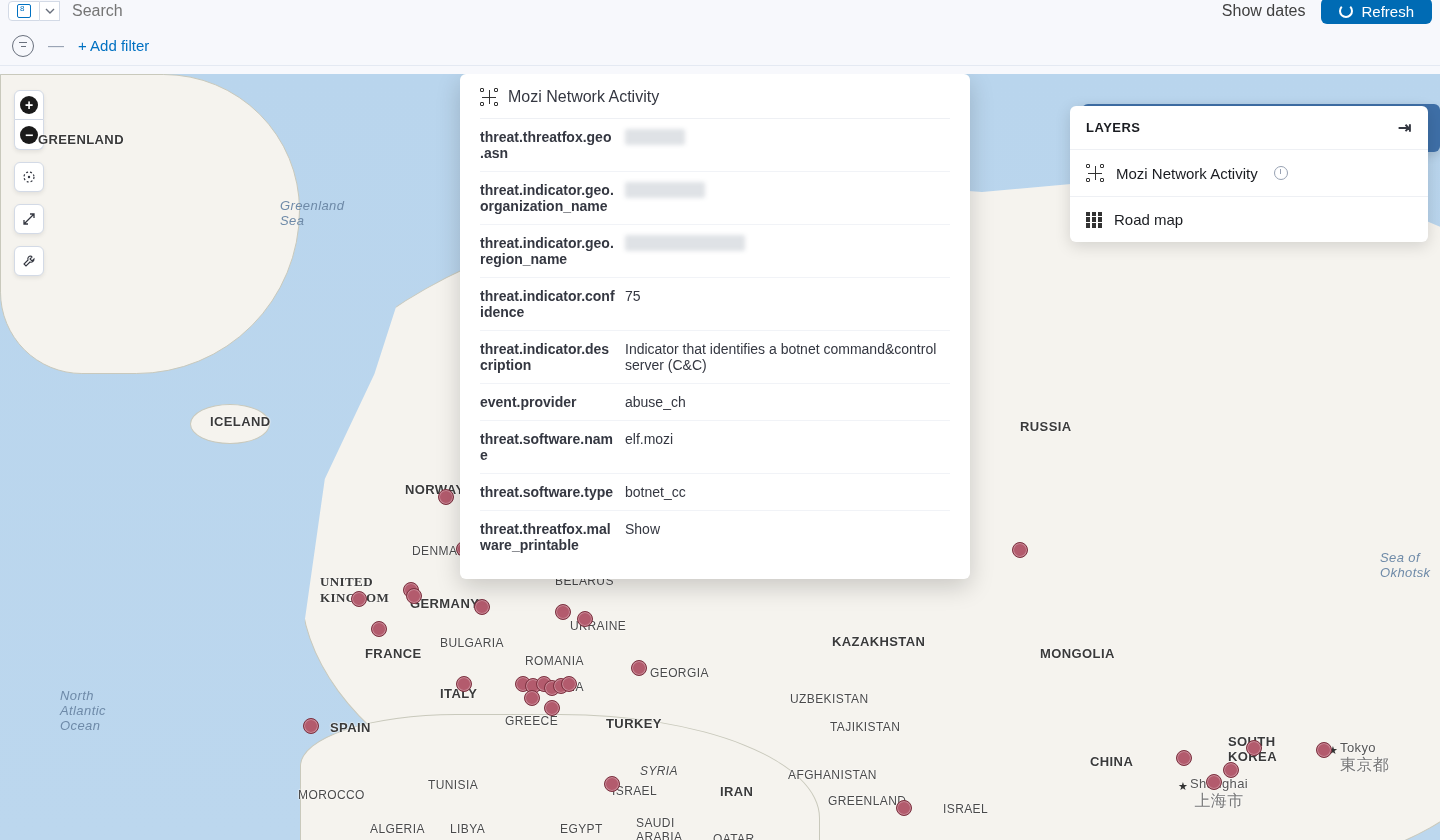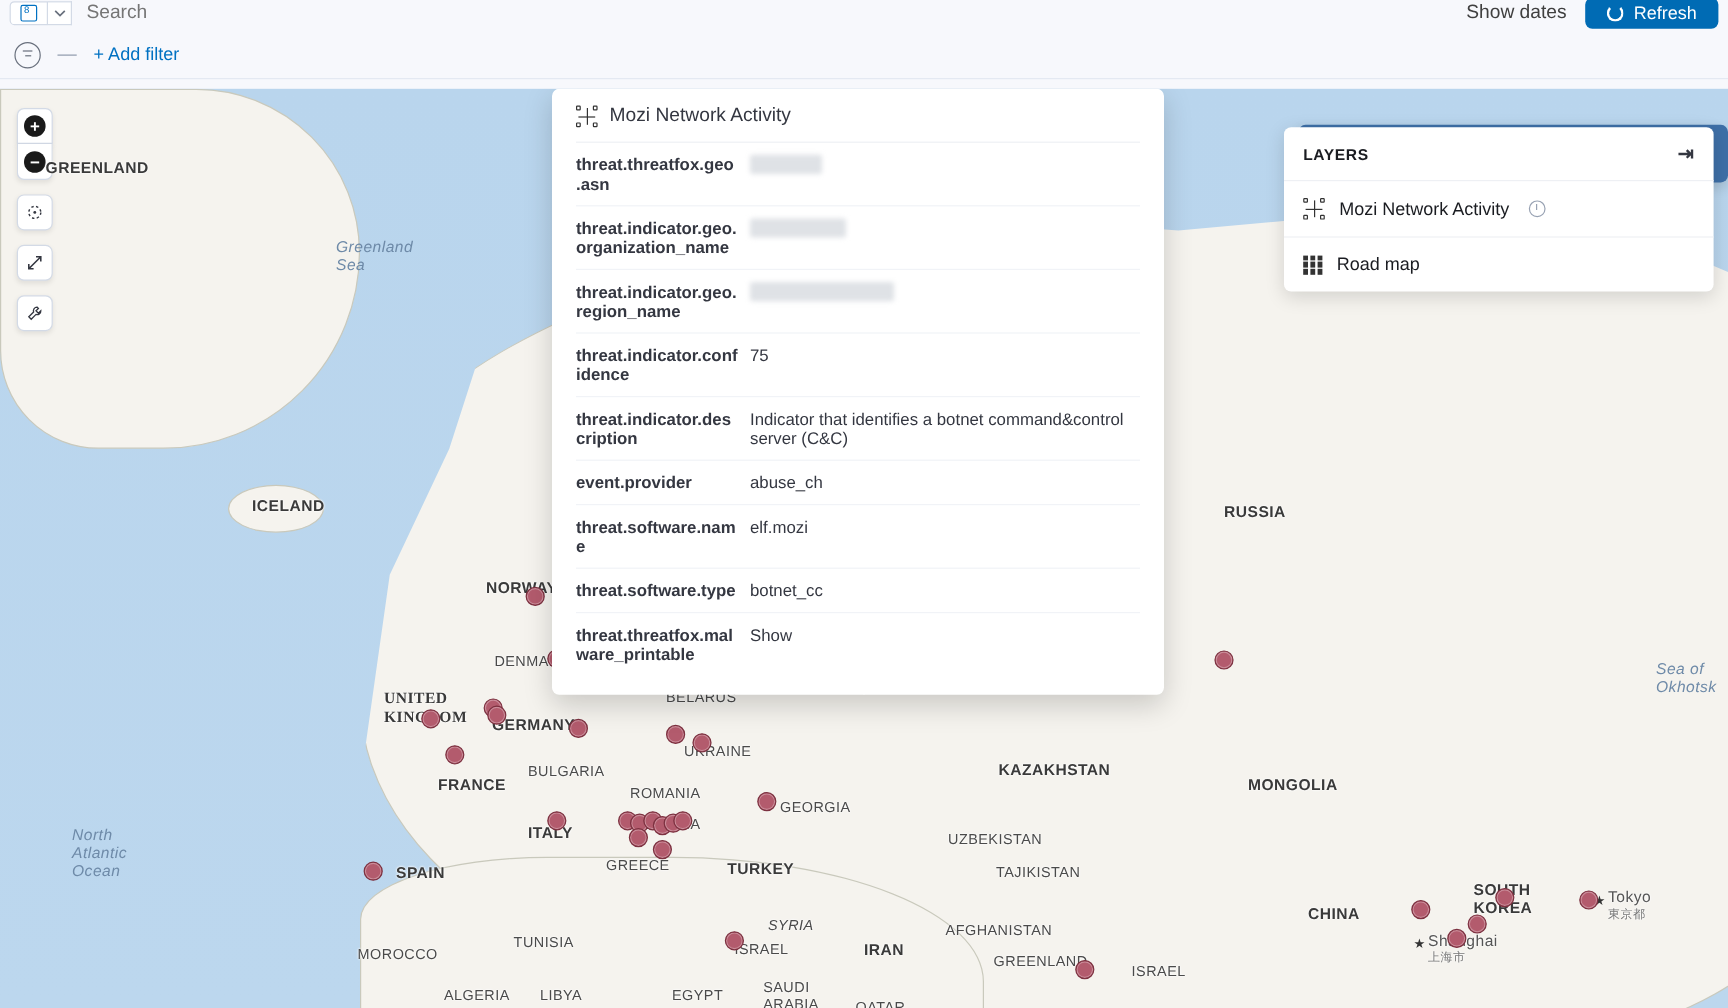--- a/index.html
+++ b/index.html
@@ -115,21 +115,21 @@
 
   .maplabel {
     position:absolute;
     font-size:13px; font-weight:600; color:#3a3a3a;
     letter-spacing:0.4px; text-shadow: 0 0 2px #fff, 0 0 2px #fff;
     pointer-events:none;
   }
   .maplabel.small { font-size:12px; font-weight:400; color:#4a4a4a; }
   .maplabel.sea { font-style:italic; color:#6e8aa8; font-weight:400; text-shadow:none; }
   .maplabel.city { font-size:13px; font-weight:400; color:#555; }
-  .maplabel.city .sub { display:block; font-size:10px; color:#777; }
+  .maplabel.city .sub { display:block; font-size:16px; color:#777;text-align:center; }
 
   .dot {
     position:absolute;
     width:16px; height:16px; border-radius:50%;
     background:#b35b6d; border:1.5px solid #7c3140;
     box-shadow: inset 0 0 0 1px rgba(255,255,255,0.3);
   }
 
   
   .maptools {

